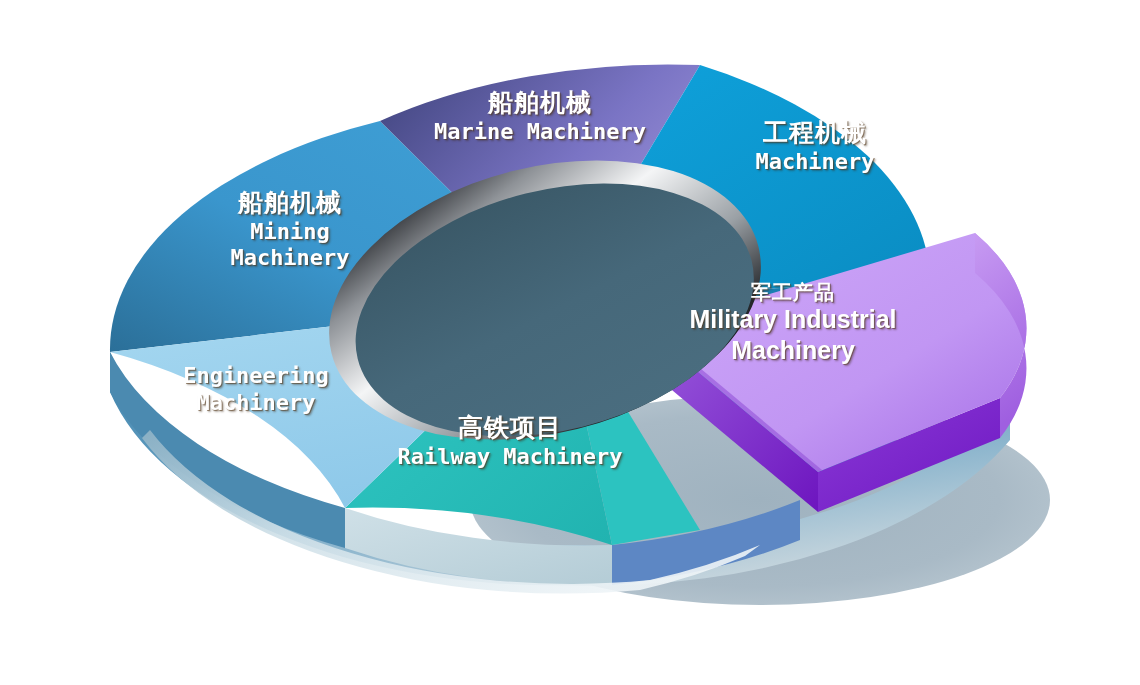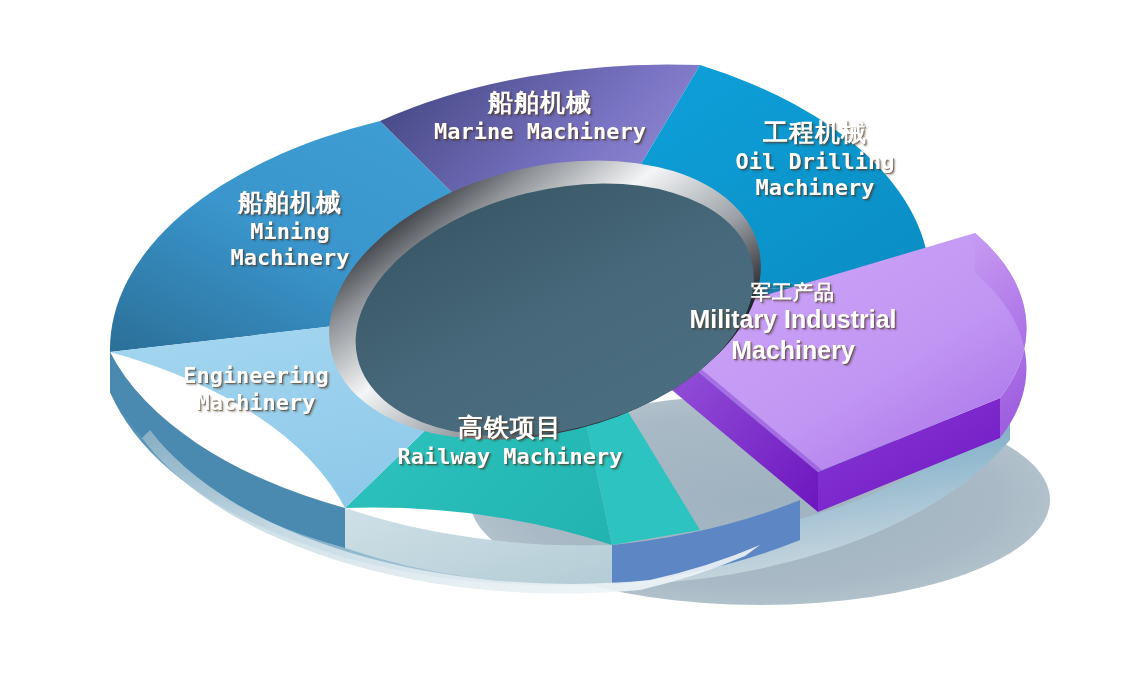--- a/index.html
+++ b/index.html
@@ -277,21 +277,20 @@
       <span class="lbl-en">Machinery</span>
     </div>
 
     <div class="seg-label marine" style="left:395px; top:88px; width:290px;">
       <span class="lbl-cn">船舶机械</span>
       <span class="lbl-en">Marine Machinery</span>
     </div>
 
     <div class="seg-label oil" style="left:690px; top:118px; width:250px;">
       <span class="lbl-cn">工程机械</span>
-      <span class="lbl-en">Oil Drilling</span>
       <span class="lbl-en">Machinery</span>
     </div>
 
     <div class="seg-label military" style="left:668px; top:280px; width:250px;">
       <span class="lbl-cn">军工产品</span>
       <span class="lbl-en">Military Industrial</span>
       <span class="lbl-en">Machinery</span>
     </div>
 
     <div class="seg-label railway" style="left:380px; top:413px; width:260px;">

